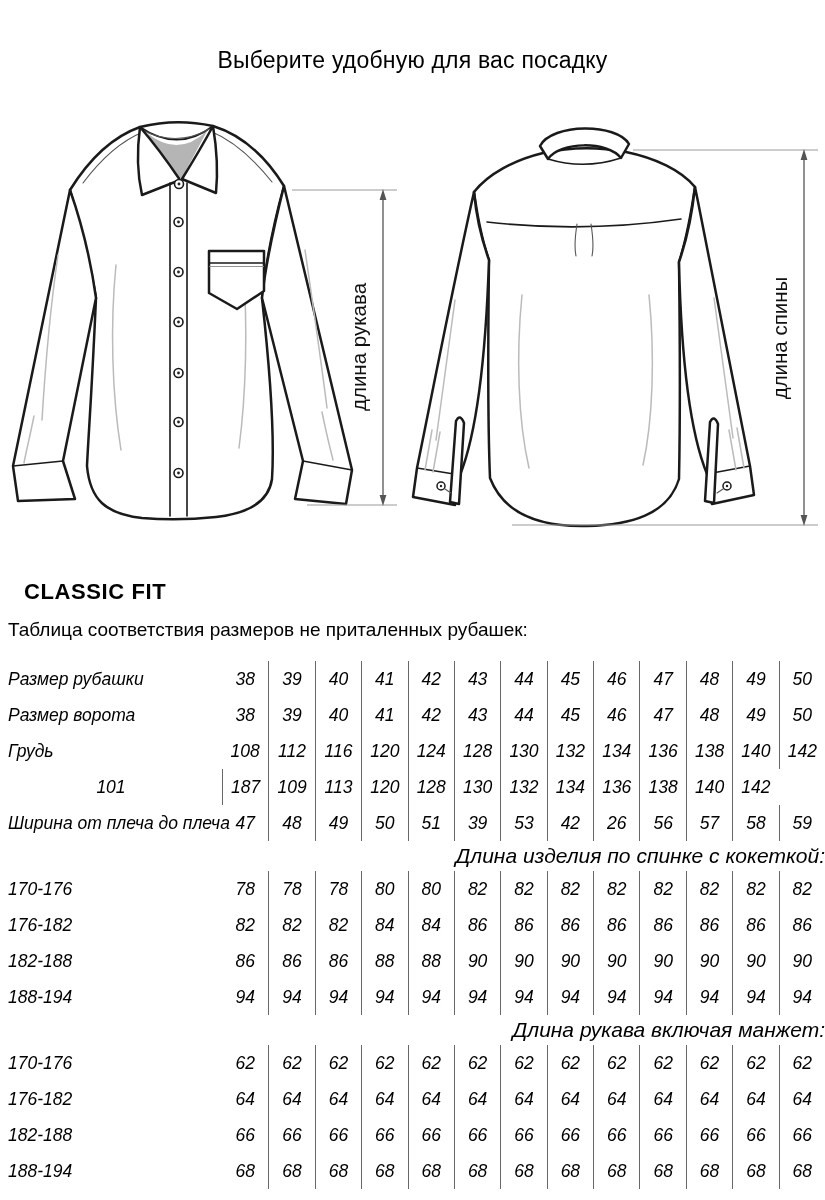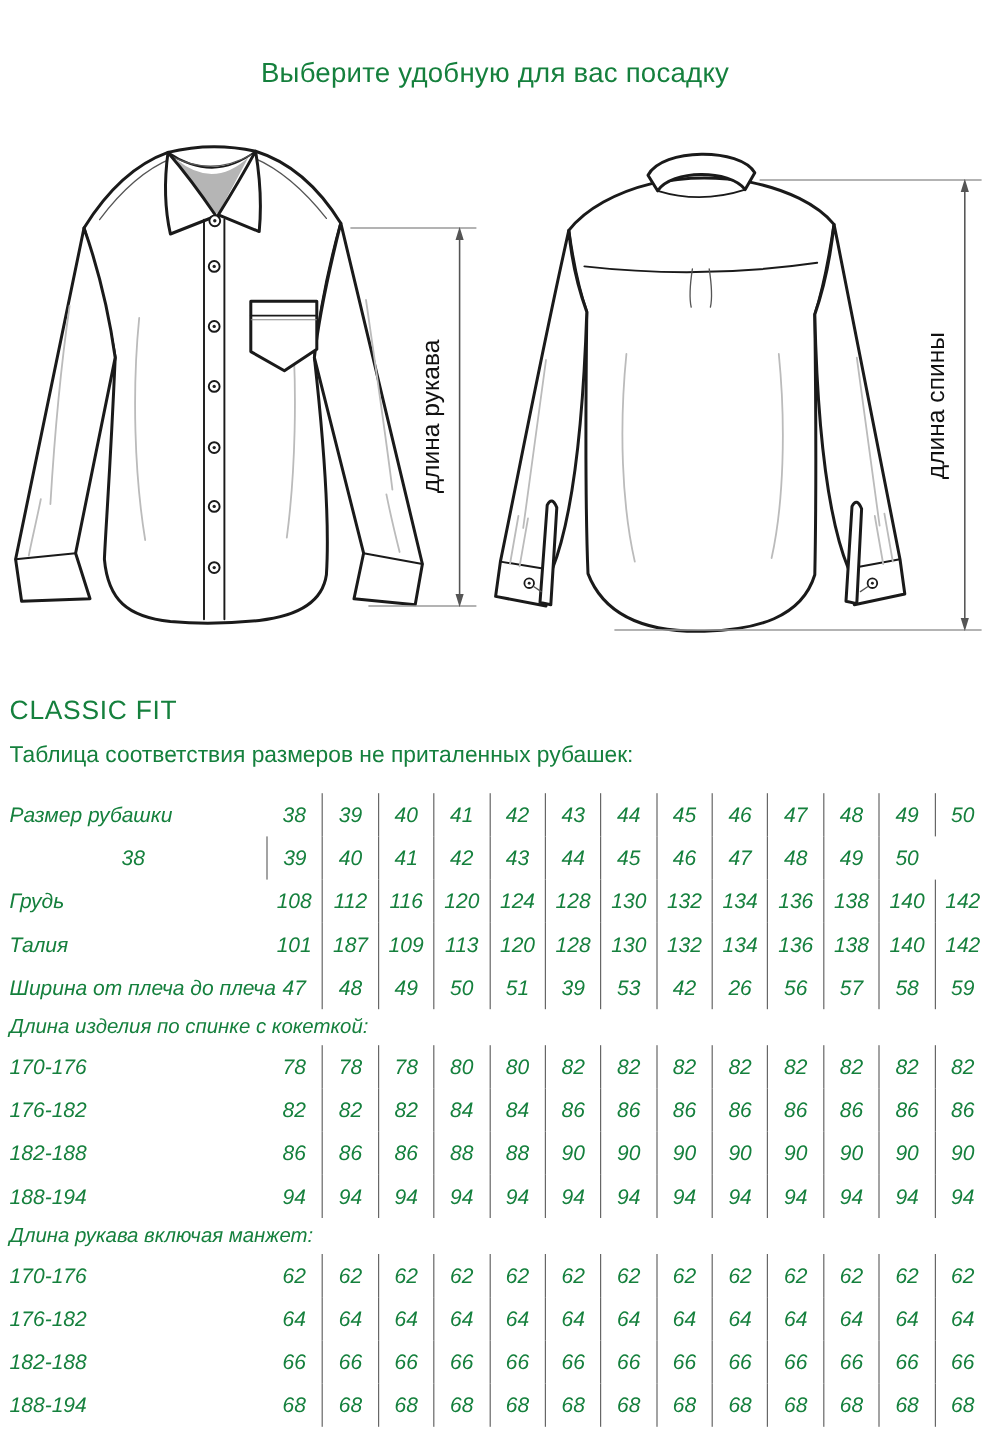--- a/index.html
+++ b/index.html
@@ -1,29 +1,29 @@
 <!DOCTYPE html>
 <html><head>
 <meta charset="utf-8">
 <style>
   html,body{margin:0;padding:0;background:#fff;}
   .page{position:relative;width:825px;height:1200px;background:#fff;overflow:hidden;
-        font-family:"Liberation Sans",sans-serif;color:#15803d;}
+        font-family:"Liberation Sans",sans-serif;color:#000000;}
   .page-title{position:absolute;top:47px;left:0;width:825px;text-align:center;
         font-size:23px;font-weight:400;letter-spacing:.2px;}
   .figure{position:absolute;top:110px;left:0;}
   .figure text{font-family:"Liberation Sans",sans-serif;font-size:20.5px;fill:#111;}
-  .fit-heading{position:absolute;left:8px;top:579px;font-size:22px;font-weight:400;letter-spacing:.6px;}
+  .fit-heading{position:absolute;left:24px;top:579px;font-size:22px;font-weight:700;letter-spacing:.6px;}
   .table-caption{position:absolute;left:8px;top:619px;font-size:19px;}
   .size-table{position:absolute;left:0;top:661px;width:825px;font-size:17.5px;font-style:italic;}
   .trow{display:grid;grid-template-columns:222px repeat(13,1fr);height:36px;}
   .tlabel{display:flex;align-items:center;padding-left:8px;white-space:nowrap;}
   .tcell{display:flex;align-items:center;justify-content:center;}
   .tcell + .tcell{border-left:1.4px solid #676767;}
-  .group-header{height:30px;line-height:30px;padding-left:8px;font-size:17px;}
+  .group-header{height:30px;line-height:30px;padding-left:8px;font-size:21px;text-align:right;}
   
   .o{fill:#fff;stroke:#1a1a1a;stroke-width:2.5;stroke-linejoin:round;stroke-linecap:round;}
   .s{fill:none;stroke:#1a1a1a;stroke-width:1.6;stroke-linecap:round;}
   .t{fill:none;stroke:#555;stroke-width:1.1;stroke-linecap:round;}
   .f{fill:none;stroke:#bbbbbb;stroke-width:1.5;stroke-linecap:round;}
   .ext{fill:none;stroke:#9a9a9a;stroke-width:1.2;}
   .dim{fill:none;stroke:#555;stroke-width:1.3;}
   .ah{fill:#555;stroke:none;}
 </style>
 </head>
@@ -166,20 +166,21 @@
           <div class="tcell">43</div>
           <div class="tcell">44</div>
           <div class="tcell">45</div>
           <div class="tcell">46</div>
           <div class="tcell">47</div>
           <div class="tcell">48</div>
           <div class="tcell">49</div>
           <div class="tcell">50</div>
         </div>
         <div class="trow">
+          <div class="tlabel">Размер ворота</div>
           <div class="tcell">38</div>
           <div class="tcell">39</div>
           <div class="tcell">40</div>
           <div class="tcell">41</div>
           <div class="tcell">42</div>
           <div class="tcell">43</div>
           <div class="tcell">44</div>
           <div class="tcell">45</div>
           <div class="tcell">46</div>
           <div class="tcell">47</div>
@@ -197,21 +198,20 @@
           <div class="tcell">128</div>
           <div class="tcell">130</div>
           <div class="tcell">132</div>
           <div class="tcell">134</div>
           <div class="tcell">136</div>
           <div class="tcell">138</div>
           <div class="tcell">140</div>
           <div class="tcell">142</div>
         </div>
         <div class="trow">
-          <div class="tlabel">Талия</div>
           <div class="tcell">101</div>
           <div class="tcell">187</div>
           <div class="tcell">109</div>
           <div class="tcell">113</div>
           <div class="tcell">120</div>
           <div class="tcell">128</div>
           <div class="tcell">130</div>
           <div class="tcell">132</div>
           <div class="tcell">134</div>
           <div class="tcell">136</div>

